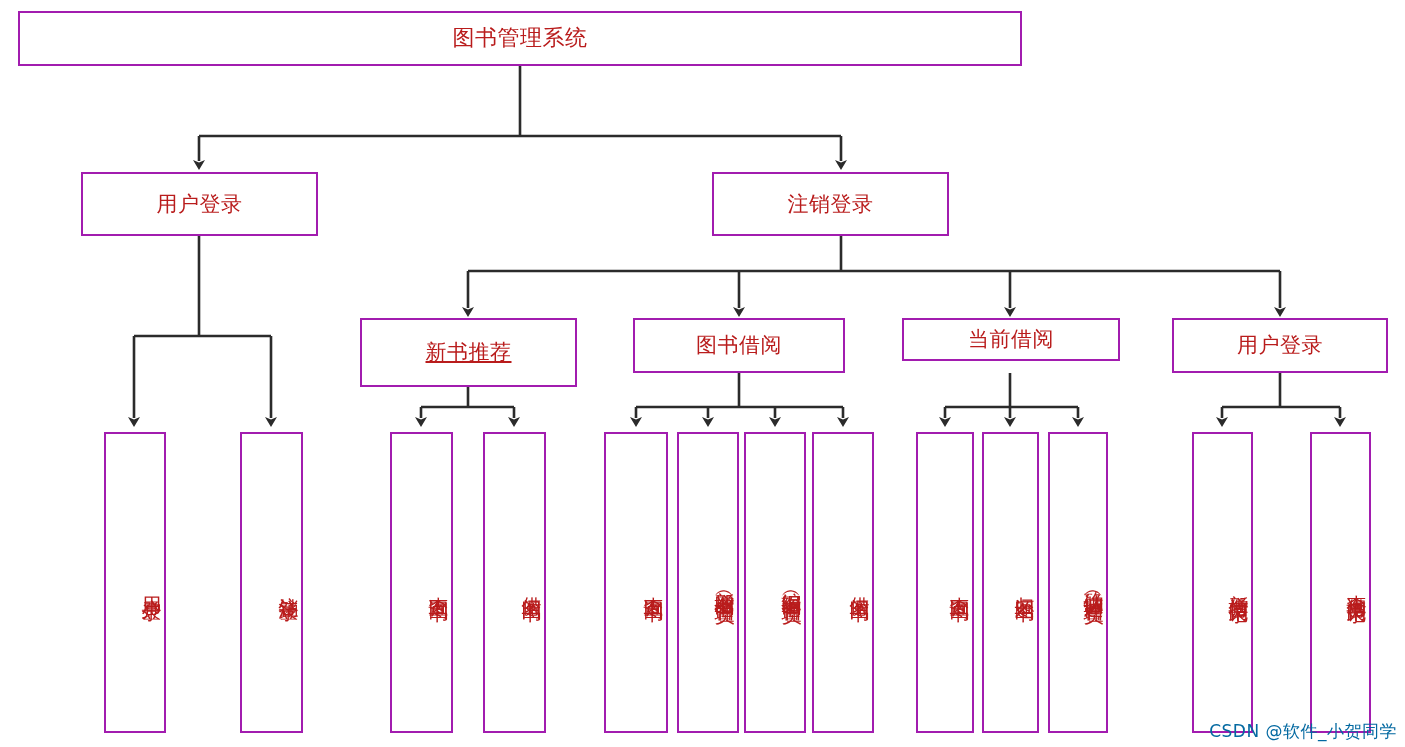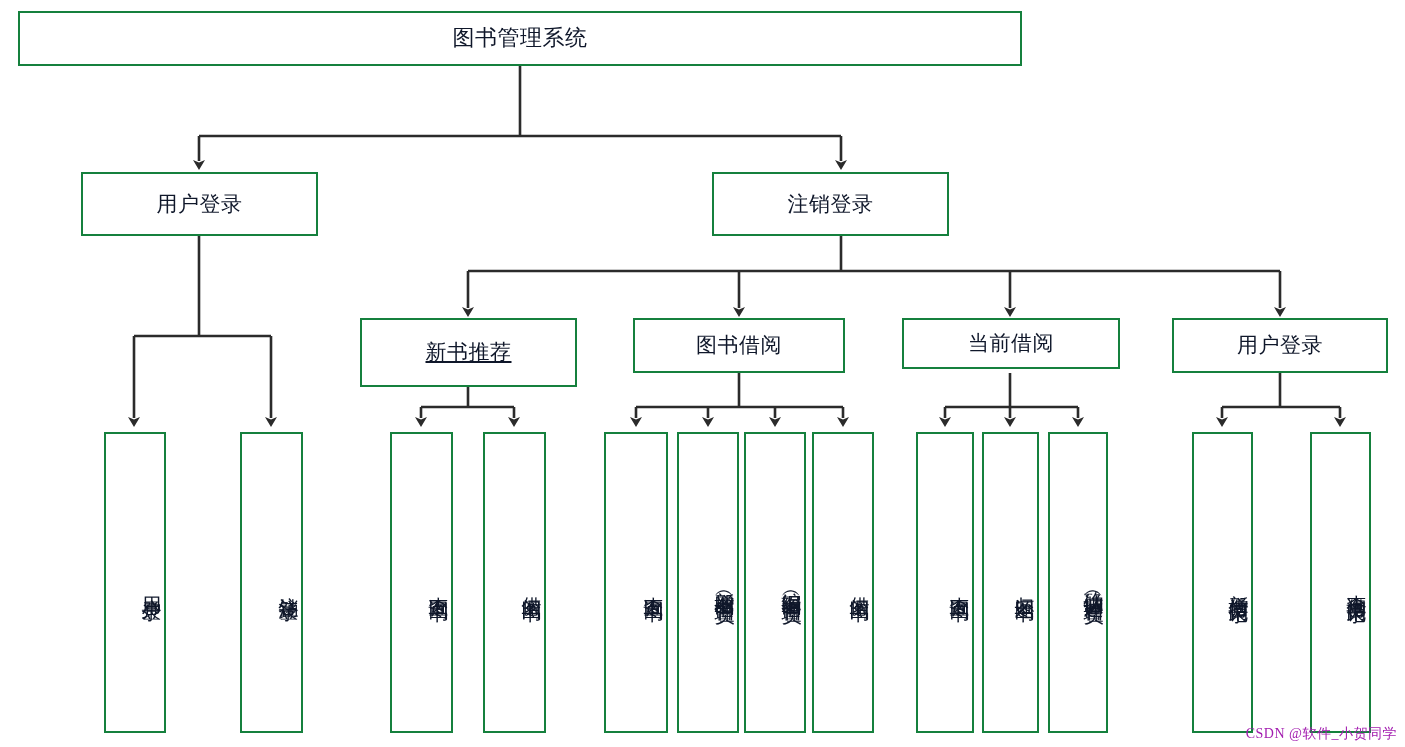--- a/index.html
+++ b/index.html
@@ -21,26 +21,26 @@
     position: absolute;
     left: 0;
     top: 0;
     width: 1405px;
     height: 747px;
     pointer-events: none;
   }
   .node {
     position: absolute;
     box-sizing: border-box;
-    border: 2px solid #15803d;
+    border: 2px solid #a21caf;
     background: #ffffff;
     display: flex;
     align-items: center;
     justify-content: center;
-    color: #0f172a;
+    color: #b91c1c;
     line-height: 1.28;
   }
   .node.horiz {
     font-size: 21px;
     letter-spacing: 0.5px;
   }
   .node.vert {
     writing-mode: vertical-rl;
     text-orientation: upright;
     font-size: 20px;
@@ -58,25 +58,24 @@
     white-space: pre-line;
   }
   .node.vert .label {
     writing-mode: vertical-rl;
     text-orientation: upright;
   }
   #watermark {
     position: absolute;
     right: 8px;
     bottom: 4px;
-    font-size: 14px;
-    color: #a21caf;
+    font-size: 17px;
+    color: #0369a1;
     letter-spacing: 0.5px;
     white-space: nowrap;
-    font-family: Liberation Serif, serif;
   }
 </style>
 </head>
 <body>
 
 <div id="canvas">
 
   <svg class="connectors" viewBox="0 0 1405 747" xmlns="http://www.w3.org/2000/svg">
     <defs>
       <marker id="arrow" markerWidth="10" markerHeight="12" refX="1" refY="6" orient="auto" markerUnits="userSpaceOnUse">
@@ -137,21 +136,21 @@
   <div class="node horiz" style="left:712px; top:172px; width:237px; height:64px;">
     <span class="label">注销登录</span>
   </div>
 
   <div class="node horiz" style="left:360px; top:318px; width:217px; height:69px;text-decoration:underline;">
     <span class="label">新书推荐</span>
   </div>
   <div class="node horiz" style="left:633px; top:318px; width:212px; height:55px;">
     <span class="label">图书借阅</span>
   </div>
-  <div class="node horiz" style="left:902px; top:318px; width:218px; height:51px;">
+  <div class="node horiz" style="left:902px; top:318px; width:218px; height:43px;">
     <span class="label">当前借阅</span>
   </div>
   <div class="node horiz" style="left:1172px; top:318px; width:216px; height:55px;">
     <span class="label">用户登录</span>
   </div>
 
   <div class="node vert" style="left:104px; top:432px; width:62px; height:301px;">
     <span class="label">用户登录</span>
   </div>
   <div class="node vert" style="left:240px; top:432px; width:63px; height:301px;">

